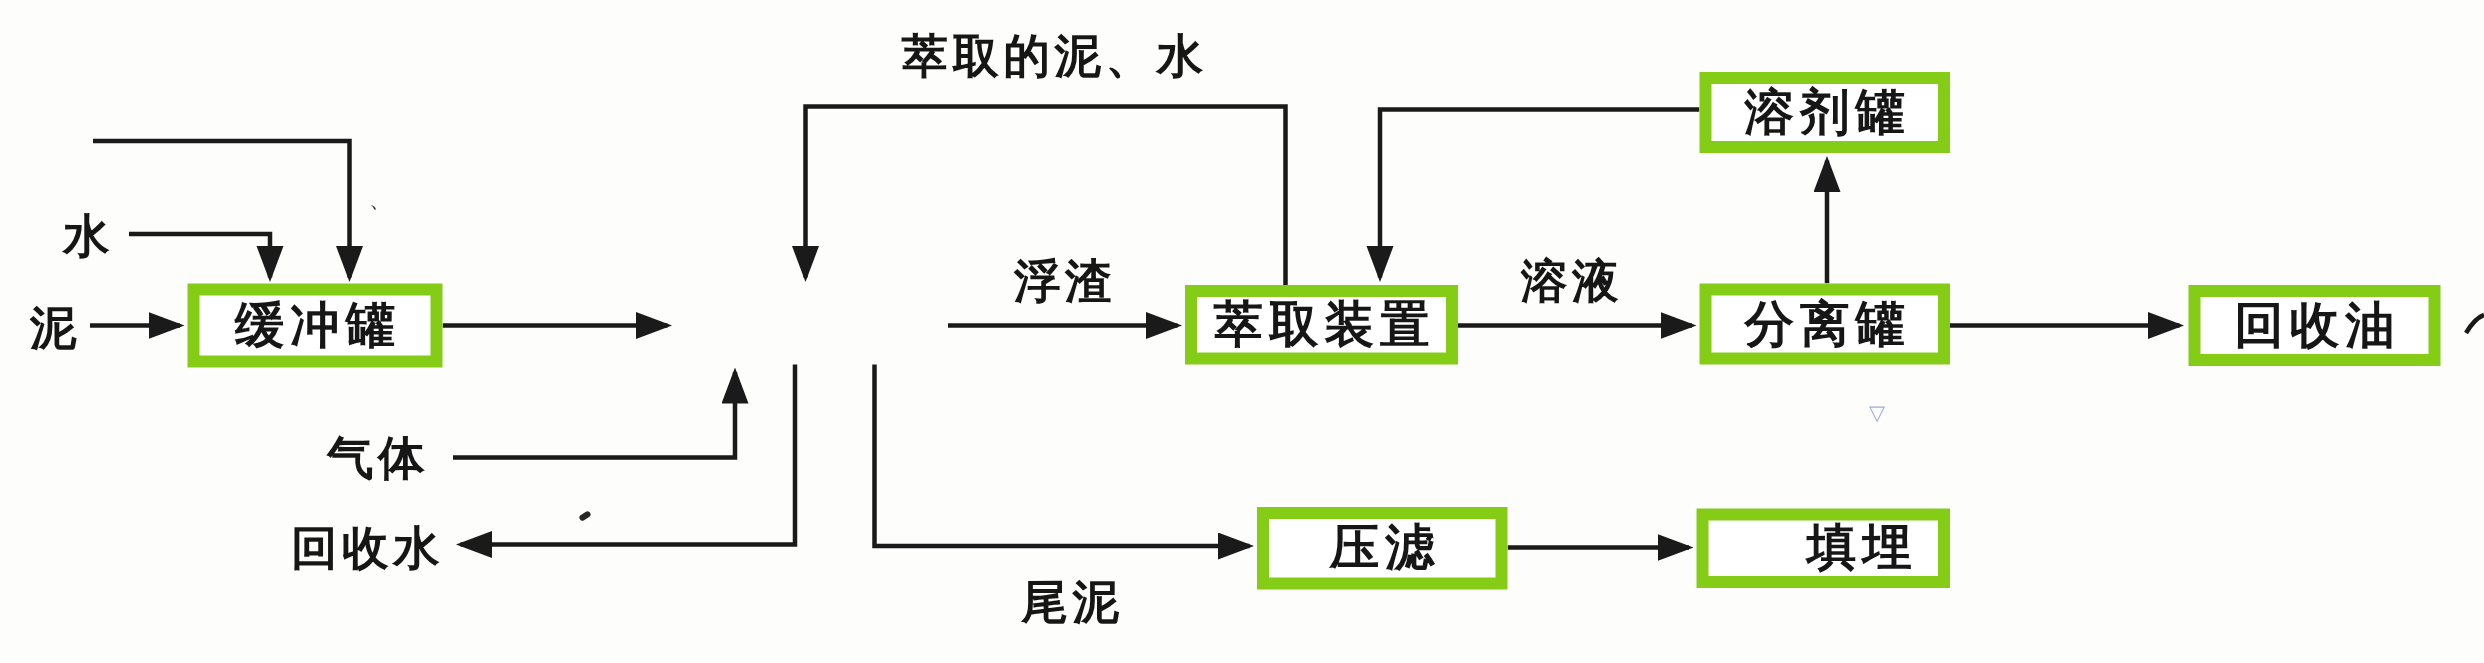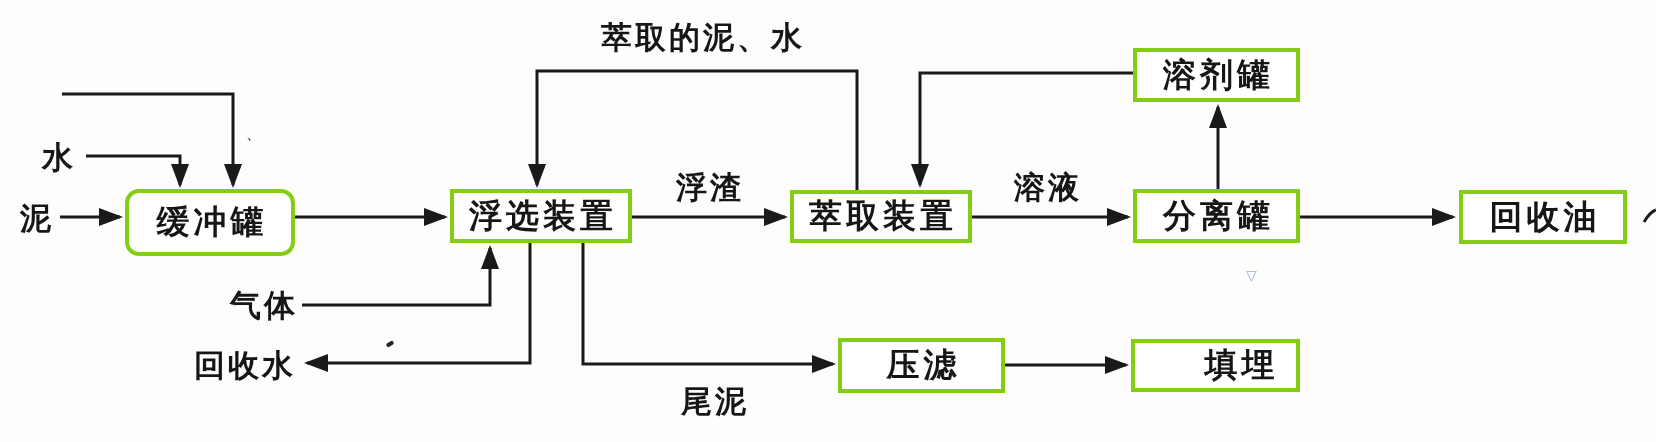--- a/index.html
+++ b/index.html
@@ -9,21 +9,21 @@
     height: 442px;
     background: #fdfdfc;
     font-family: "Liberation Sans", sans-serif;
     overflow: hidden;
     color: #161616;
   }
   .node {
     position: absolute;
     box-sizing: border-box;
     background: #ffffff;
-    border: 4px solid #84cc16;
+    border: 8px solid #84cc16;
     display: flex;
     align-items: center;
     justify-content: center;
     font-size: 33px;
     font-weight: 700;
     letter-spacing: 4px;
     text-indent: 4px;
     white-space: nowrap;
   }
   .lbl {
@@ -72,35 +72,34 @@
       <path d="M1218,189 V107" marker-end="url(#ah)"></path>
       <path d="M1300,217 H1453" marker-end="url(#ah)"></path>
       <path d="M302,305 H490 V248" marker-end="url(#ah)"></path>
       <path d="M530,243 V363 H307" marker-end="url(#ah)"></path>
       <path d="M583,243 V364 H833" marker-end="url(#ah)"></path>
       <path d="M1005,365 H1126" marker-end="url(#ah)"></path>
       <path d="M1644,222 Q1650,212 1656,210"></path>
     </g>
   </svg>
 
-  <div class="node" style="left:125px; top:189px; width:170px; height:67px;border-radius:14px;">缓冲罐</div>
-  <div class="node" style="left:450px; top:189px; width:182px; height:54px;">浮选装置</div>
+  <div class="node" style="left:125px; top:189px; width:170px; height:56px;">缓冲罐</div>
   <div class="node" style="left:790px; top:190px; width:182px; height:53px;">萃取装置</div>
   <div class="node" style="left:1133px; top:189px; width:167px; height:54px;">分离罐</div>
   <div class="node" style="left:1459px; top:190px; width:168px; height:54px;">回收油</div>
   <div class="node" style="left:1133px; top:48px; width:167px; height:54px;">溶剂罐</div>
   <div class="node" style="left:838px; top:338px; width:167px; height:55px;">压滤</div>
   <div class="node" style="left:1131px; top:339px; width:169px; height:53px;padding-left:48px;">填埋</div>
 
   <div class="lbl" style="left:42px; top:142px;">水</div>
   <div class="lbl" style="left:20px; top:203px;">泥</div>
   <div class="lbl" style="left:601px; top:22px;">萃取的泥、水</div>
   <div class="lbl" style="left:676px; top:172px;">浮渣</div>
   <div class="lbl" style="left:1014px; top:172px;">溶液</div>
-  <div class="lbl" style="left:230px; top:290px;">气体</div>
+  <div class="lbl" style="left:218px; top:290px;">气体</div>
   <div class="lbl" style="left:194px; top:350px;">回收水</div>
   <div class="lbl" style="left:681px; top:386px;">尾泥</div>
 
   <span class="artifact" style="left:246px; top:126px; font-size:15px; color:#2a2a2a;">、</span>
   <span class="artifact-dot" style="left:386px; top:342px;"></span>
   <span class="artifact" style="left:1246px; top:268px; font-size:14px; color:#9dadd6;">▽</span>
 
 </div>
 
 </body></html>

